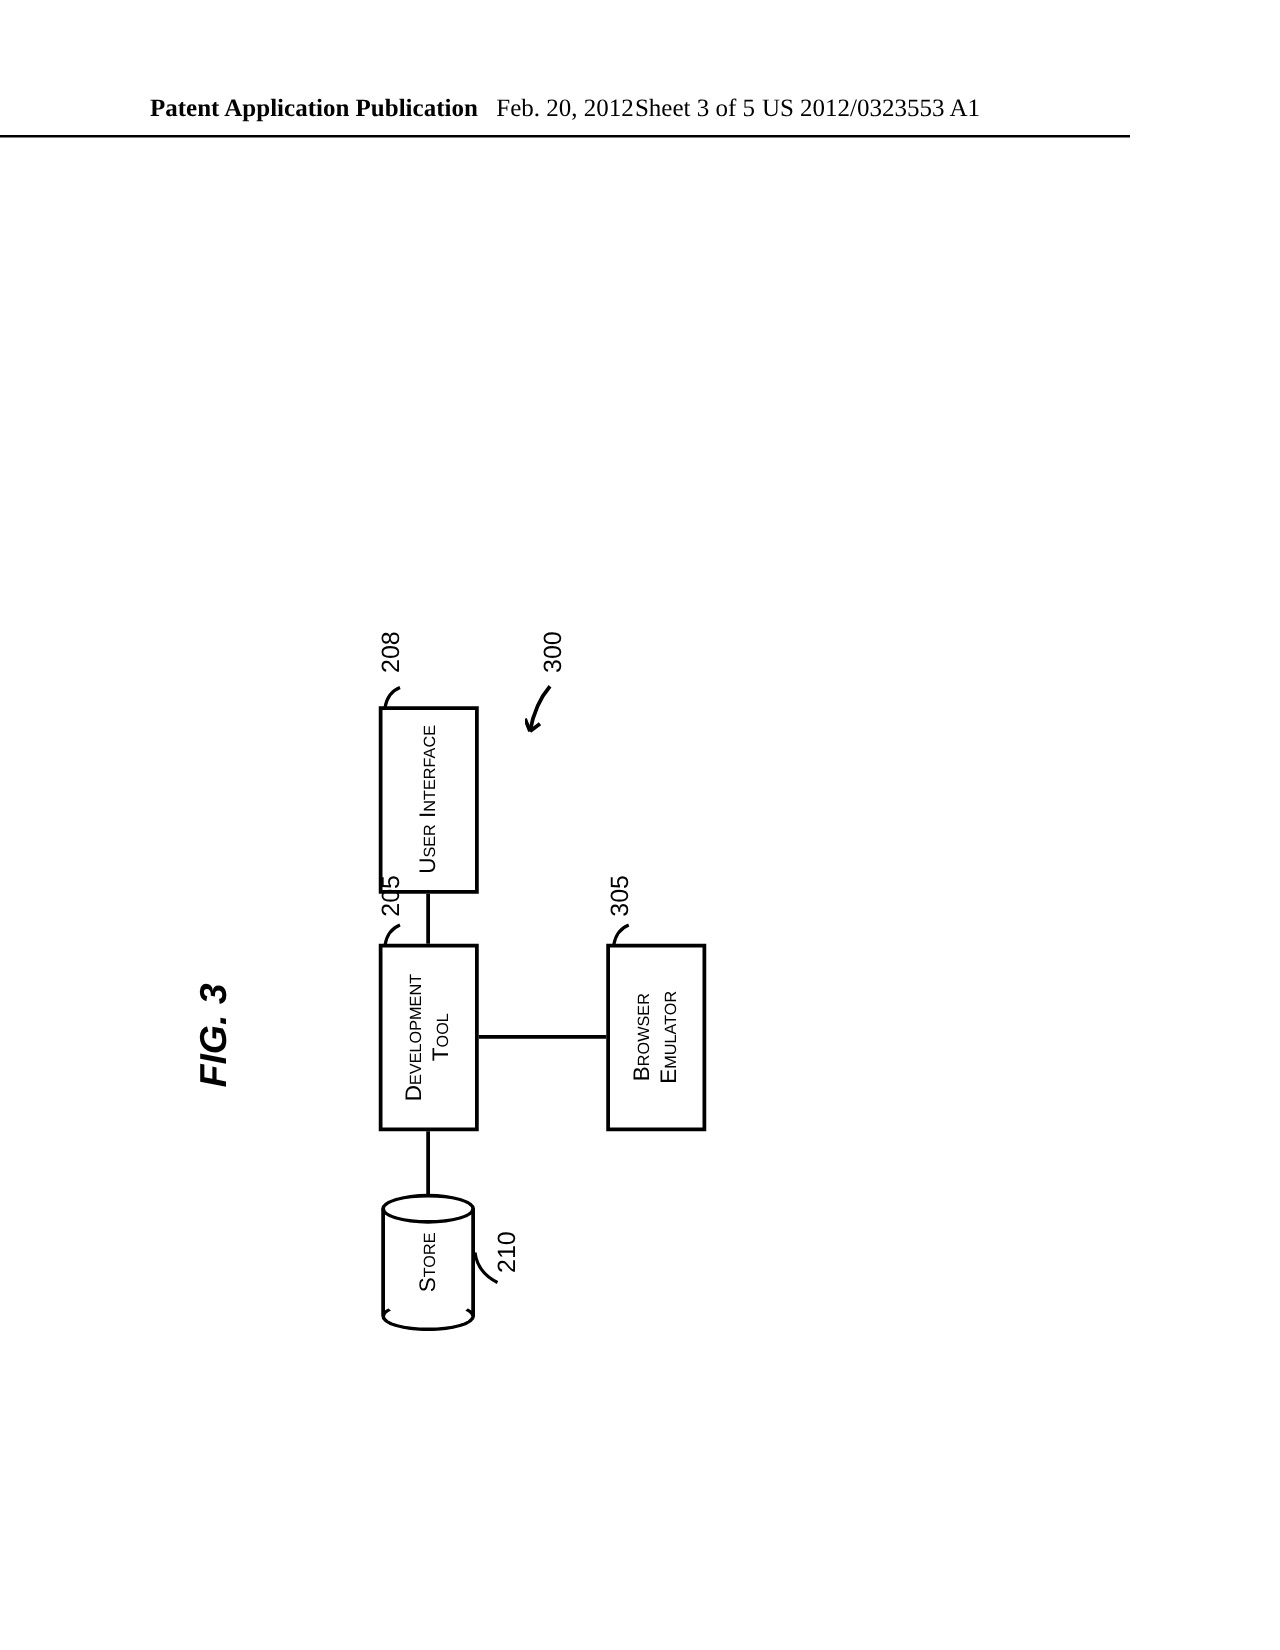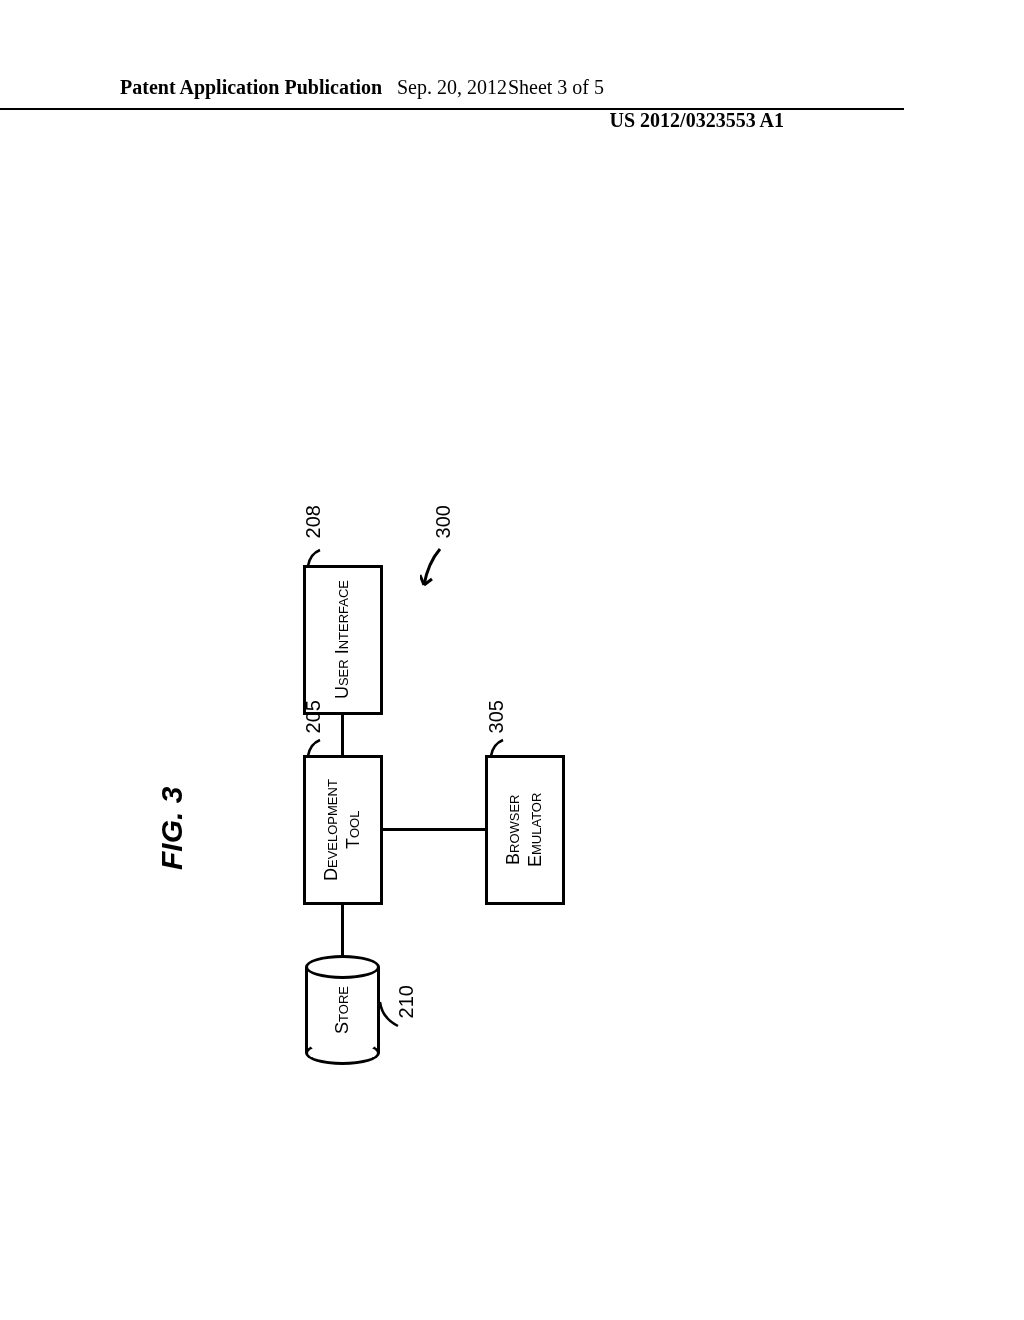--- a/index.html
+++ b/index.html
@@ -8,21 +8,21 @@
 
   .header {
     position: absolute; top: 76px; left: 0; right: 0;
     display: flex; align-items: baseline; font-size: 20px;
     padding: 0 120px;
     border-bottom: 2px solid #000; height: 34px;
   }
   .header .pub { font-weight: bold; }
   .header .date { position: absolute; left: 50%; transform: translateX(-50%); }
   .header .sheet { position: absolute; right: 300px; font-family: Liberation Serif, serif; }
-  .header .docnum { position: absolute; right: 120px; font-weight: bold; margin-top: 33px; }
+  .header .docnum { position: absolute; right: 120px; font-weight: normal; }
 
   .figlabel {
     position: absolute; left: 155px; top: 870px;
     font-family: Arial, Helvetica, sans-serif; font-weight: bold; font-style: italic;
     font-size: 30px; transform: rotate(-90deg); transform-origin: left top;
   }
 
   .diagram { position: absolute; left: 0; top: 0; width: 1024px; height: 1320px; }
   .box {
     position: absolute; border: 3px solid #000; background: #fff;
@@ -77,21 +77,21 @@
 
   .lead { position: absolute; }
   .lead svg { display: block; }
 </style>
 </head>
 <body>
 
 <div class="page">
   <div class="header">
     <span class="pub">Patent Application Publication</span>
-    <span class="date">Sep. 20, 2012</span>
+    <span class="date">Feb. 20, 2012</span>
     <span class="sheet">Sheet 3 of 5</span>
     <span class="docnum">US 2012/0323553 A1</span>
   </div>
 
   <div class="figlabel">FIG. 3</div>
 
   <div class="diagram">
 
     <div class="box ui-box">
       <span>User Interface</span>

